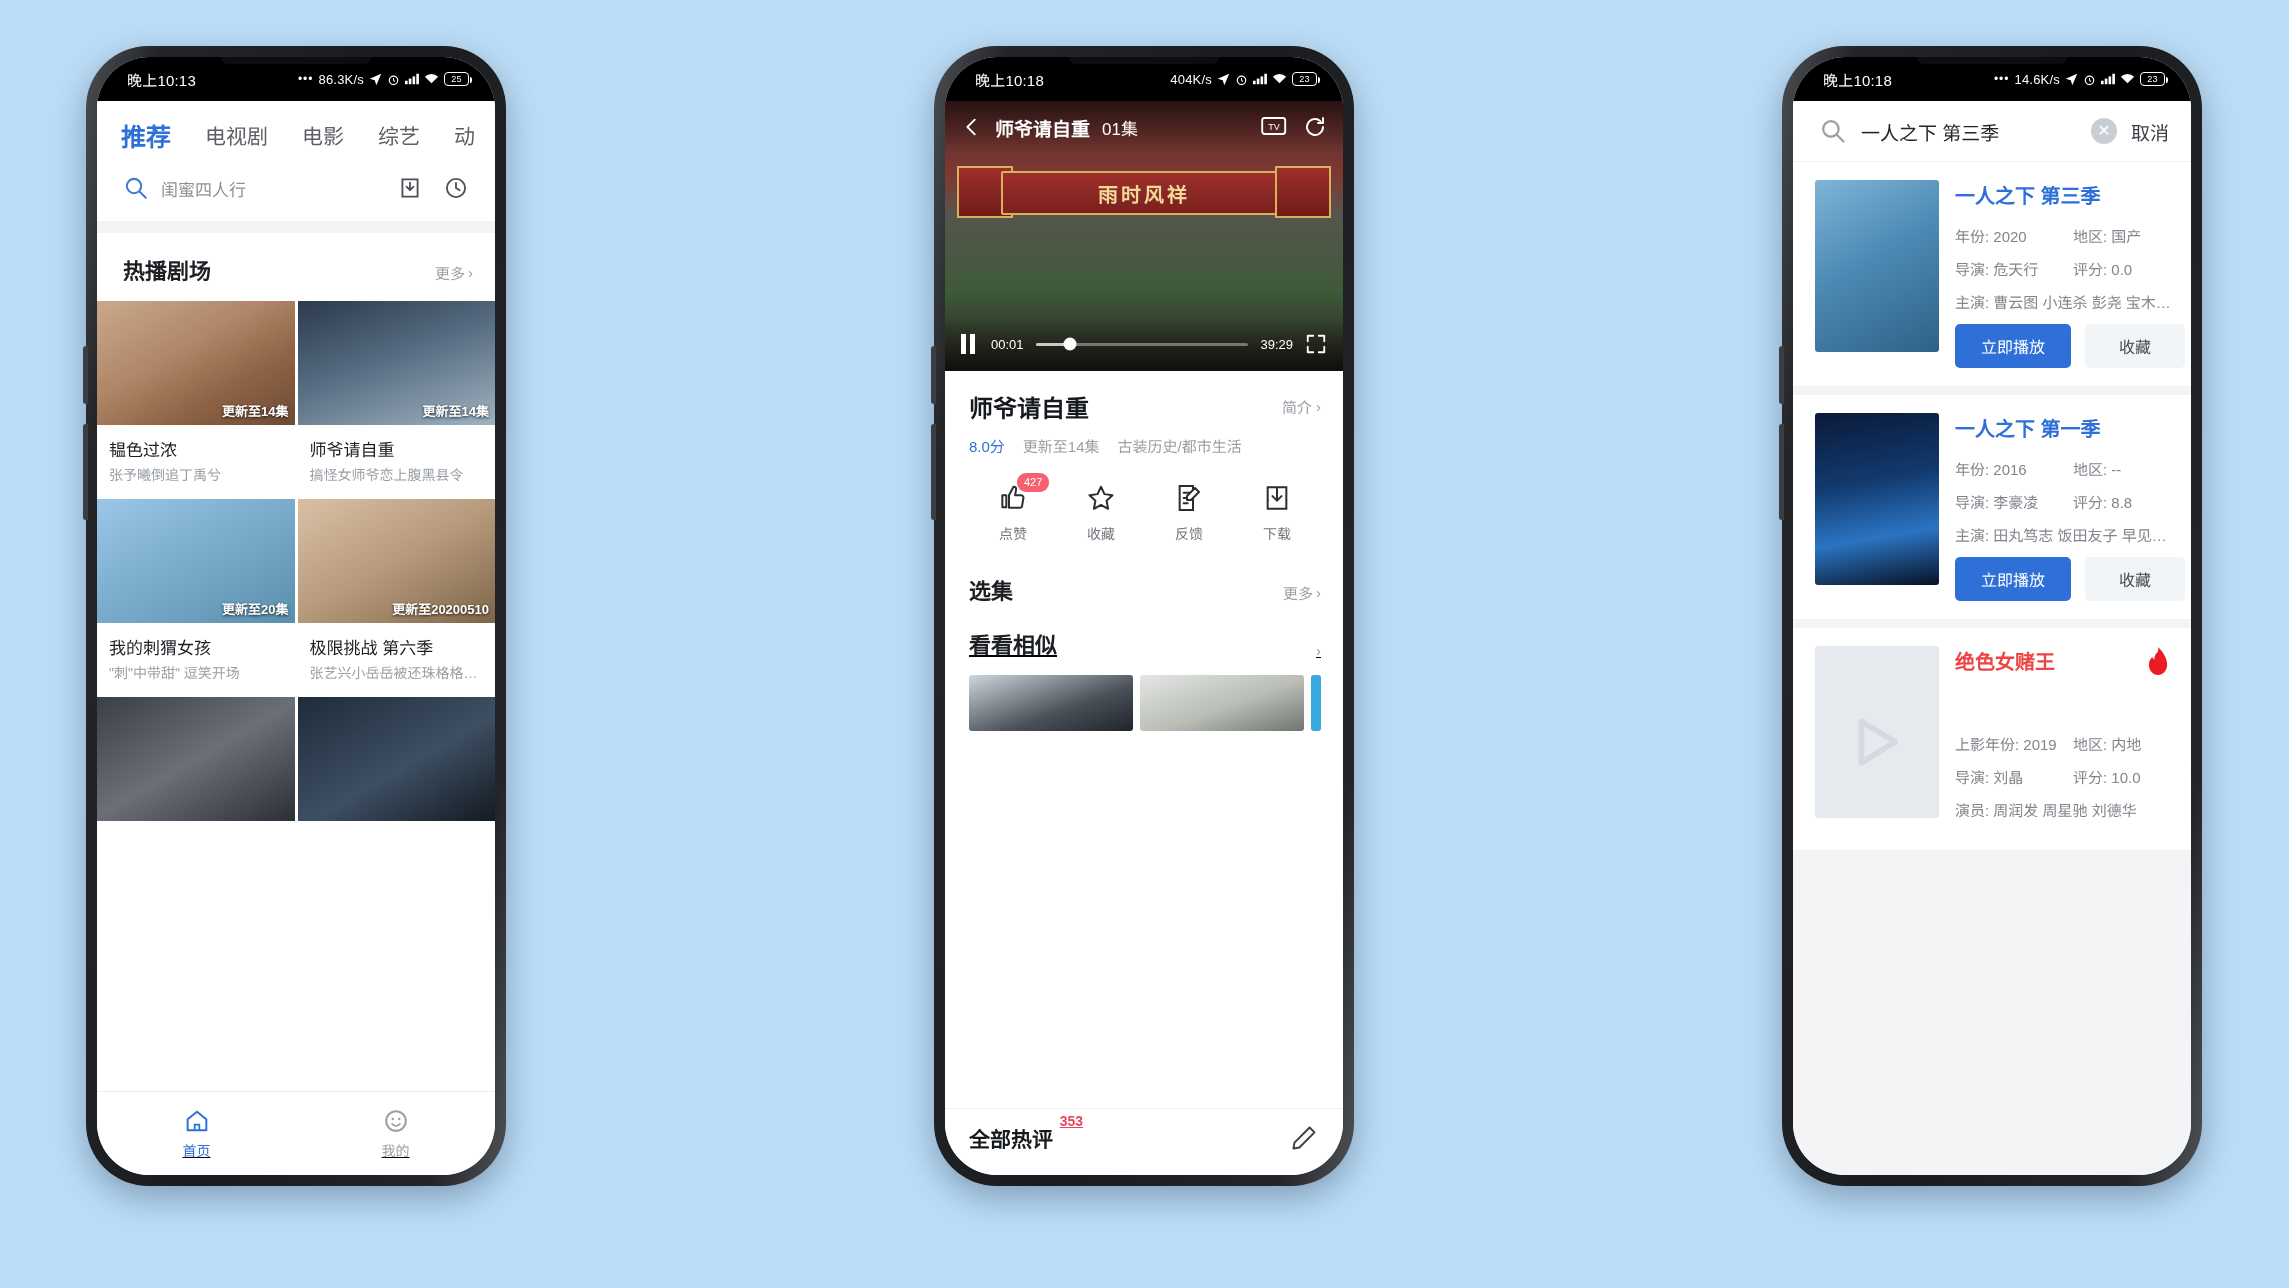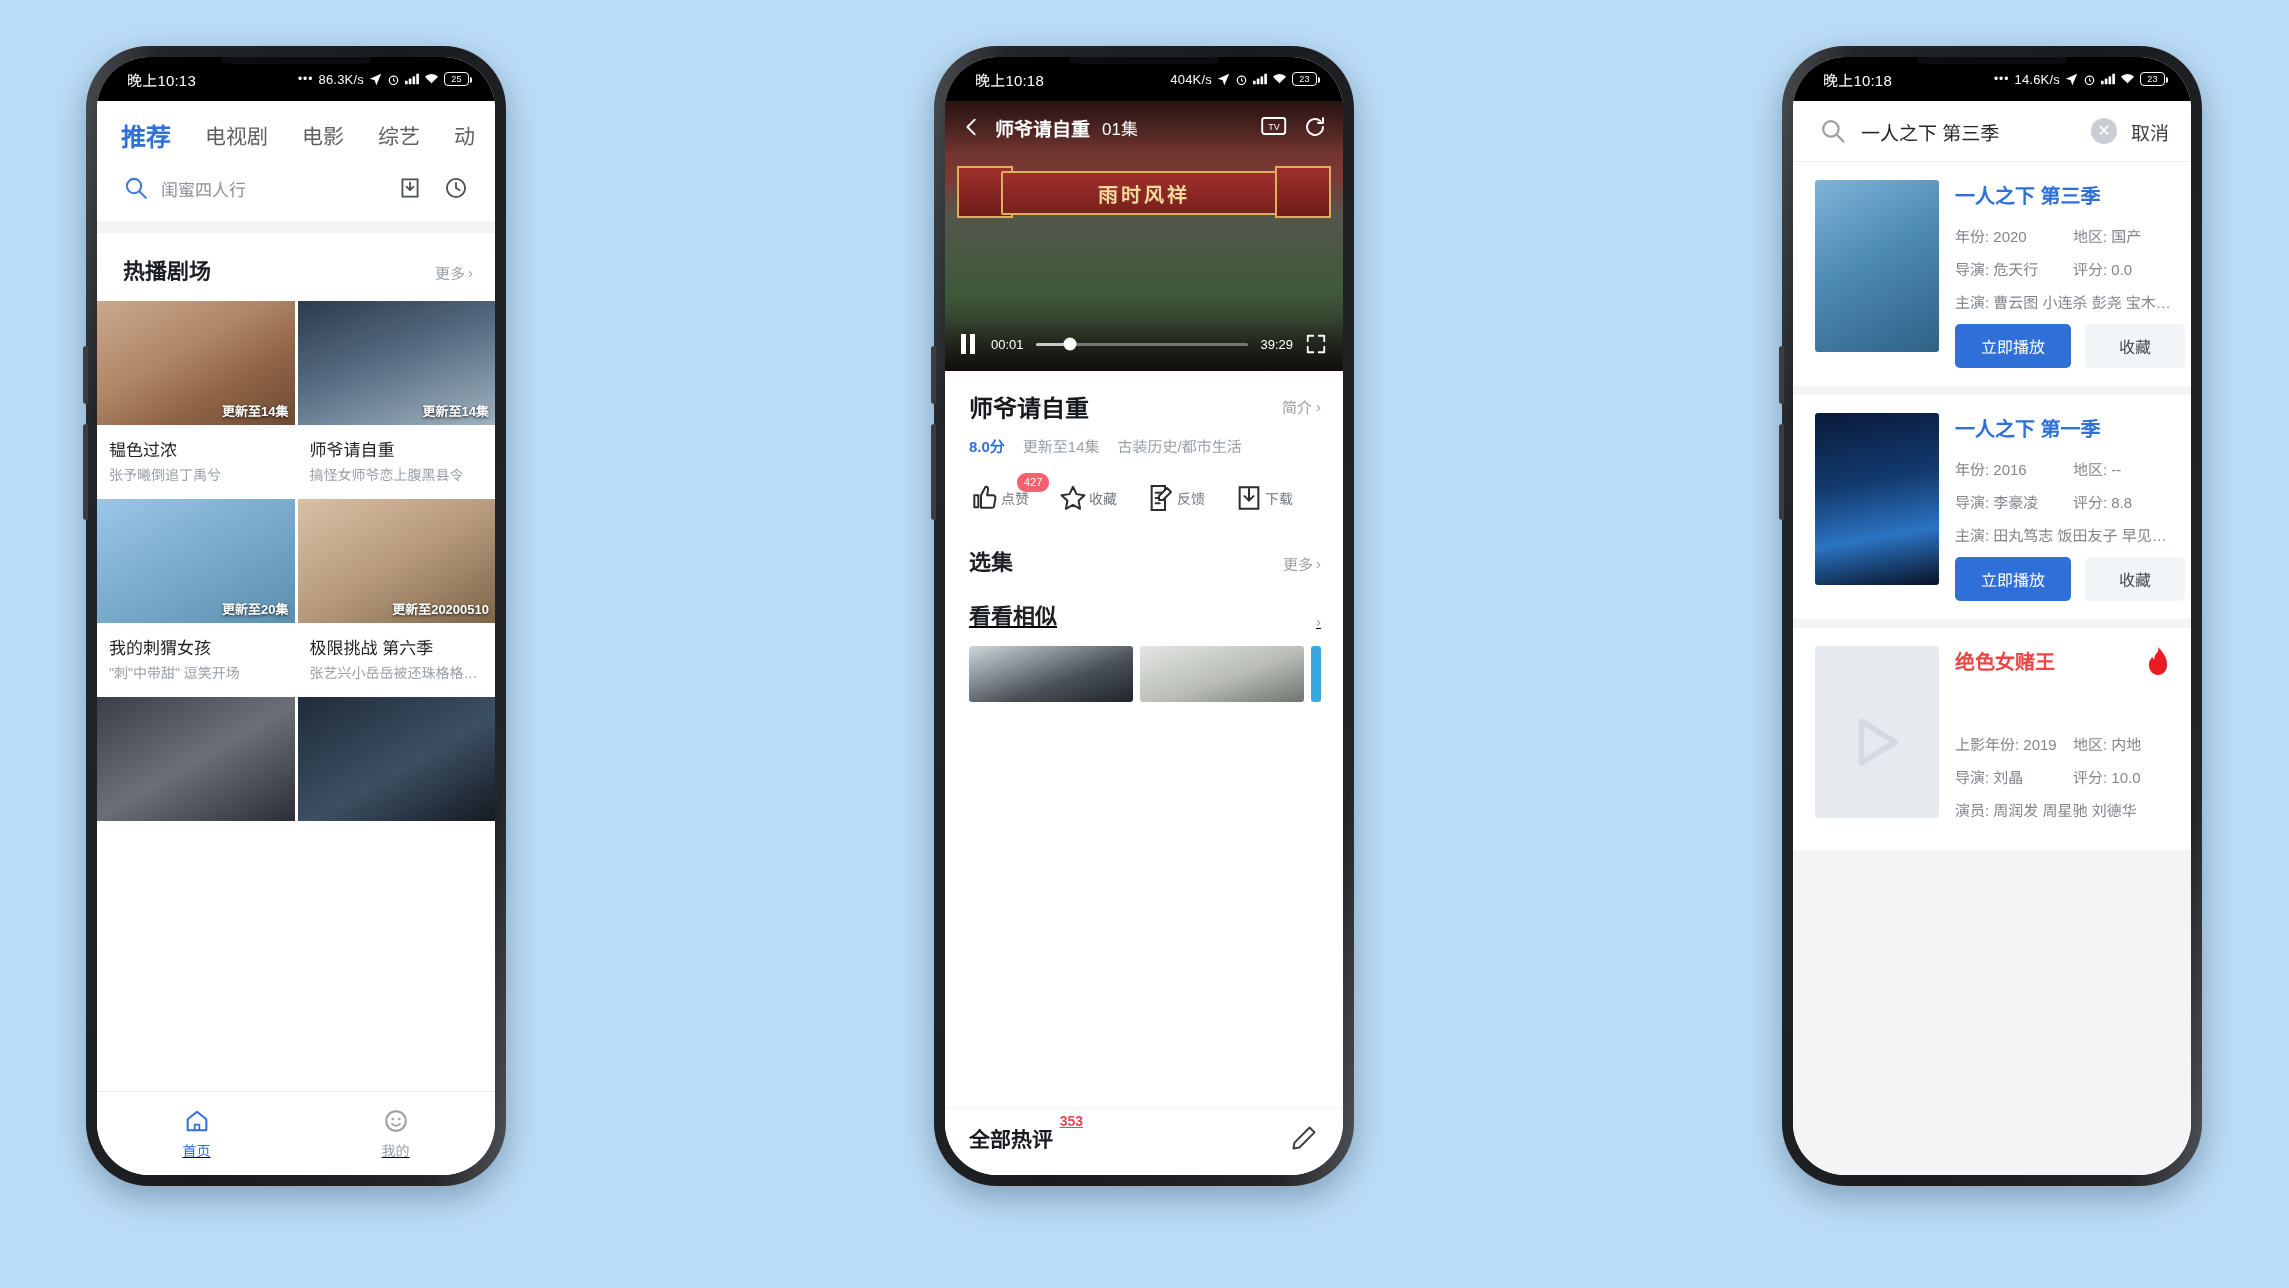--- a/index.html
+++ b/index.html
@@ -116,24 +116,24 @@
   .track{ flex:1; height:3px; background:rgba(255,255,255,.38); border-radius:2px; position:relative; }
   .track .buf{ position:absolute; left:0; top:0; height:100%; width:18%; background:rgba(255,255,255,.6); border-radius:2px;}
   .track .knob{ position:absolute; left:16%; top:50%; transform:translate(-50%,-50%); width:13px; height:13px; background:#fff; border-radius:50%;}
   .pausebtn i{ display:inline-block; width:5px; height:20px; background:#fff; margin-right:4px; vertical-align:middle;}
 
   .detail{ padding:18px 22px 0 24px; background:#fff; }
   .d-titlerow{ display:flex; align-items:center; }
   .d-title{ font-size:24px; font-weight:bold; color:#16191d; }
   .d-brief{ margin-left:auto; font-size:15px; color:#9aa0a6; display:flex; align-items:center; gap:4px;}
   .d-meta{ display:flex; align-items:center; gap:18px; margin-top:11px; font-size:15px; color:#9aa0a6;}
-  .d-score{ color:#2f6fd8; font-weight:bold; }
+  .d-score{ color:#2f6fd8; font-weight:normal; }
 
   .actions{ display:flex; margin:26px 0 22px; }
-  .action{ flex:1; display:flex; flex-direction:row; align-items:center; position:relative; }
+  .action{ flex:1; display:flex; flex-direction:column; align-items:center; gap:9px; position:relative; }
   .action .lbl{ font-size:14px; color:#70757b; }
   .cnt-badge{
     position:absolute; top:-9px; left:calc(50% + 4px);
     background:#f5616f; color:#fff; font-size:11px; line-height:1;
     padding:4px 7px; border-radius:9px;
   }
 
   .eps-head{ display:flex; align-items:baseline; padding:8px 0 0; }
   .eps{ display:flex; gap:12px; margin:18px 0 8px; }
   .ep{

